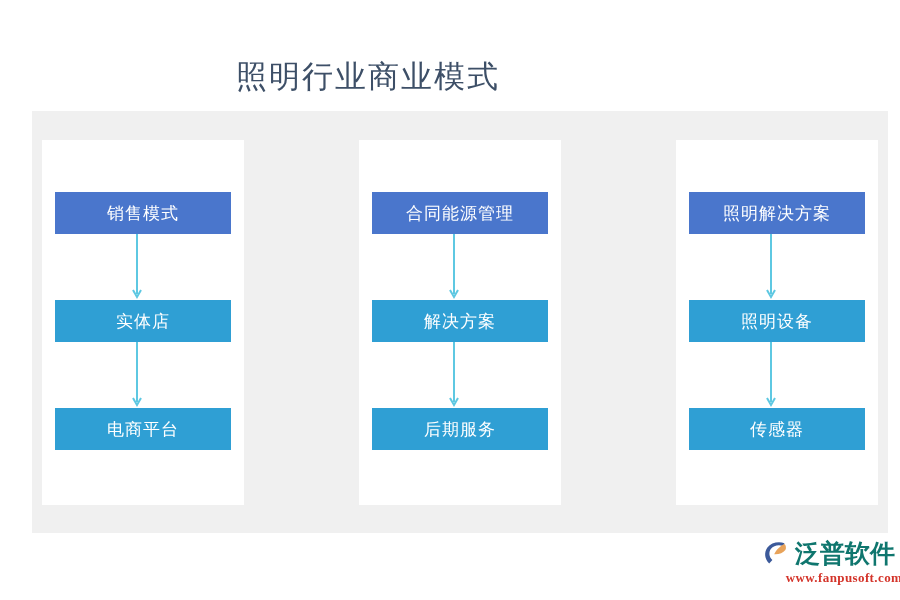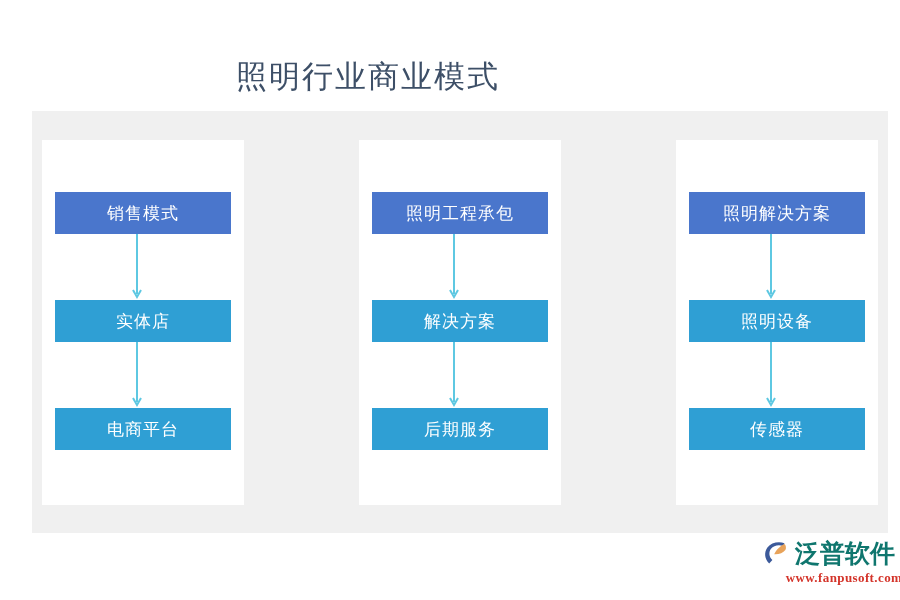--- a/index.html
+++ b/index.html
@@ -162,21 +162,21 @@
       <div class="arrow a0"><svg viewBox="0 0 12 66" width="12" height="66" aria-hidden="true">
           <line x1="6" y1="0" x2="6" y2="60" stroke="#5ec8e2" stroke-width="2"></line>
           <polyline points="2,56 6,63 10,56" fill="none" stroke="#5ec8e2" stroke-width="2"></polyline>
         </svg></div>
       <div class="arrow a1"><svg viewBox="0 0 12 66" width="12" height="66" aria-hidden="true">
           <line x1="6" y1="0" x2="6" y2="60" stroke="#5ec8e2" stroke-width="2"></line>
           <polyline points="2,56 6,63 10,56" fill="none" stroke="#5ec8e2" stroke-width="2"></polyline>
         </svg></div>
     </div>
     <div class="column">
-      <div class="node level-0">照明工程承包</div>
+      <div class="node level-0">合同能源管理</div>
       <div class="node level-1">解决方案</div>
       <div class="node level-2">后期服务</div>
       <div class="arrow a0"><svg viewBox="0 0 12 66" width="12" height="66" aria-hidden="true">
           <line x1="6" y1="0" x2="6" y2="60" stroke="#5ec8e2" stroke-width="2"></line>
           <polyline points="2,56 6,63 10,56" fill="none" stroke="#5ec8e2" stroke-width="2"></polyline>
         </svg></div>
       <div class="arrow a1"><svg viewBox="0 0 12 66" width="12" height="66" aria-hidden="true">
           <line x1="6" y1="0" x2="6" y2="60" stroke="#5ec8e2" stroke-width="2"></line>
           <polyline points="2,56 6,63 10,56" fill="none" stroke="#5ec8e2" stroke-width="2"></polyline>
         </svg></div>

